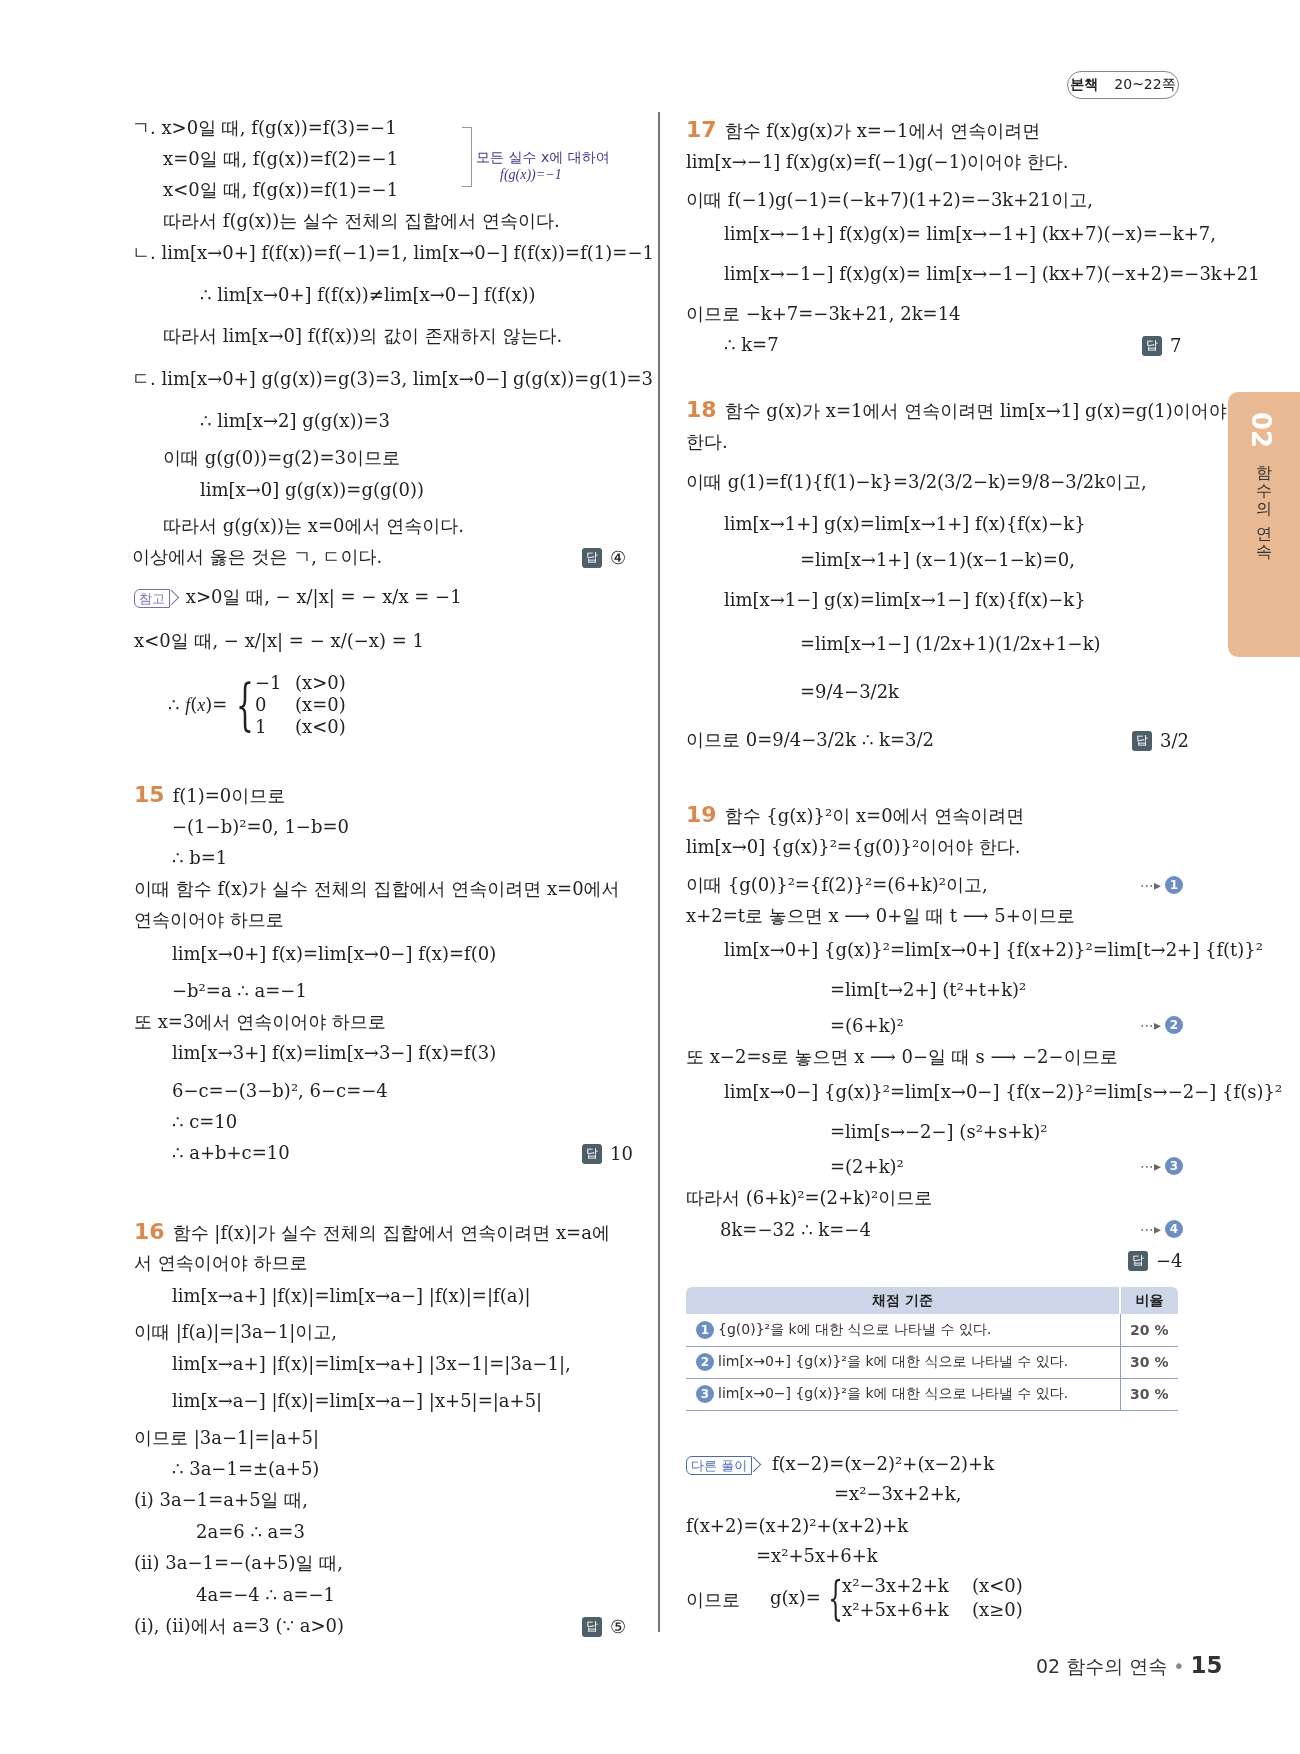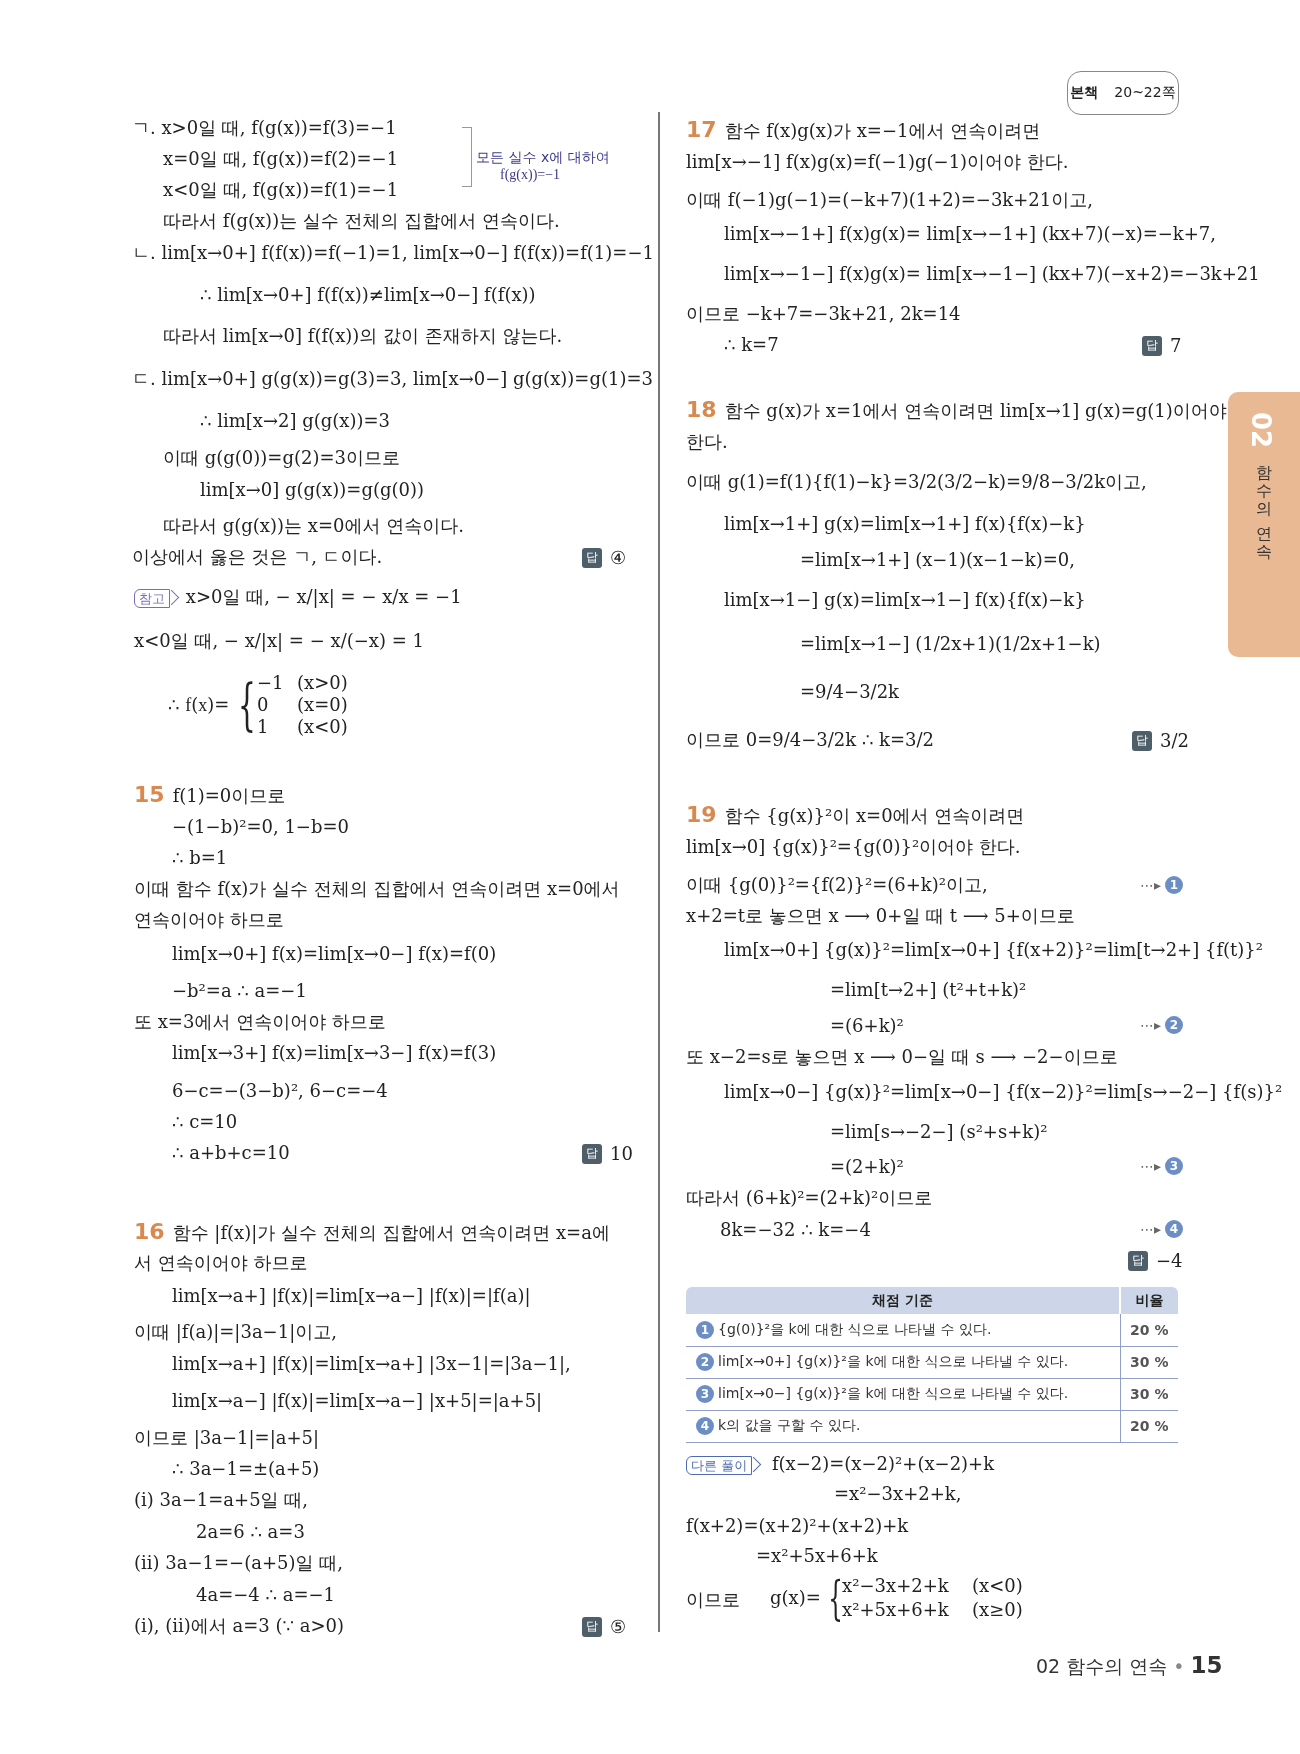--- a/index.html
+++ b/index.html
@@ -1,19 +1,19 @@
 <!DOCTYPE html>
 <html><head>
 <meta charset="utf-8">
 <style>
   * { box-sizing: border-box; margin: 0; padding: 0; }
   html, body { width: 1300px; height: 1754px; background: #ffffff; }
   body { position: relative; font-family: "DejaVu Serif", "Liberation Serif", serif; color: #222; font-size: 18px; overflow: hidden; }
-  .m { font-family: "Liberation Serif", "DejaVu Serif", serif; }
-  .header-badge { position: absolute; left: 1067px; top: 71px; width: 112px; height: 44px; border: 1.2px solid #888; border-radius: 14px; font-family: "DejaVu Sans", sans-serif; font-size: 14px; display: flex; align-items: center; justify-content: center; gap: 16px; color: #222; }
+  .m { font-family: "Liberation Serif", "DejaVu Serif", serif; font-style: italic; }
+  .header-badge { position: absolute; left: 1067px; top: 71px; width: 112px; height: 28px; border: 1.2px solid #888; border-radius: 14px; font-family: "DejaVu Sans", sans-serif; font-size: 14px; display: flex; align-items: center; justify-content: center; gap: 16px; color: #222; }
   .header-badge b { font-weight: bold; }
   .divider { position: absolute; left: 658px; top: 112px; width: 1.5px; height: 1520px; background: #777; }
   .side-tab { position: absolute; left: 1228px; top: 392px; width: 72px; height: 265px; background: #e8b993; border-radius: 10px 0 0 10px; }
   .side-tab .num { position: absolute; left: 18px; top: 20px; color: #fff; font-family: "DejaVu Sans", sans-serif; font-weight: bold; font-size: 26px; writing-mode: vertical-rl; }
   .side-tab .lbl { position: absolute; left: 25px; top: 62px; color: #333; font-family: "DejaVu Sans", sans-serif; font-size: 16px; writing-mode: vertical-rl; letter-spacing: 2px; }
   .line { position: absolute; white-space: nowrap; line-height: 24px; }
   .qnum { color: #d9894e; font-family: "DejaVu Sans", sans-serif; font-weight: bold; font-size: 22px; margin-right: 8px; }
   .ans { position: absolute; white-space: nowrap; display: flex; align-items: center; gap: 8px; }
   .ans-icon { display: inline-flex; width: 20px; height: 20px; background: #4f5f6a; color: #fff; font-family: "DejaVu Sans", sans-serif; font-size: 12px; border-radius: 3px; align-items: center; justify-content: center; }
   .ref-badge { display: inline-block; border: 1.5px solid #7d6db0; color: #7d6db0; border-radius: 6px 0 0 6px; padding: 0 4px; font-family: "DejaVu Sans", sans-serif; font-size: 13px; line-height: 17px; margin-right: 10px; position: relative; }
@@ -210,24 +210,20 @@
         <td class="pct">20 %</td>
       </tr>
       <tr>
         <td><span class="circle">2</span><span>lim[x→0+] {g(x)}²을 k에 대한 식으로 나타낼 수 있다.</span></td>
         <td class="pct">30 %</td>
       </tr>
       <tr>
         <td><span class="circle">3</span><span>lim[x→0−] {g(x)}²을 k에 대한 식으로 나타낼 수 있다.</span></td>
         <td class="pct">30 %</td>
       </tr>
-      <tr>
-        <td><span class="circle">4</span><span>k의 값을 구할 수 있다.</span></td>
-        <td class="pct">20 %</td>
-      </tr>
     </tbody>
   </table>
 
   <div class="line" style="left:686px;top:1452px">
     <span class="alt-badge">다른 풀이</span>
     <span>f(x−2)=(x−2)²+(x−2)+k</span>
   </div>
   <div class="line" style="left:834px;top:1482px">=x²−3x+2+k,</div>
   <div class="line" style="left:686px;top:1514px">f(x+2)=(x+2)²+(x+2)+k</div>
   <div class="line" style="left:756px;top:1544px">=x²+5x+6+k</div>

